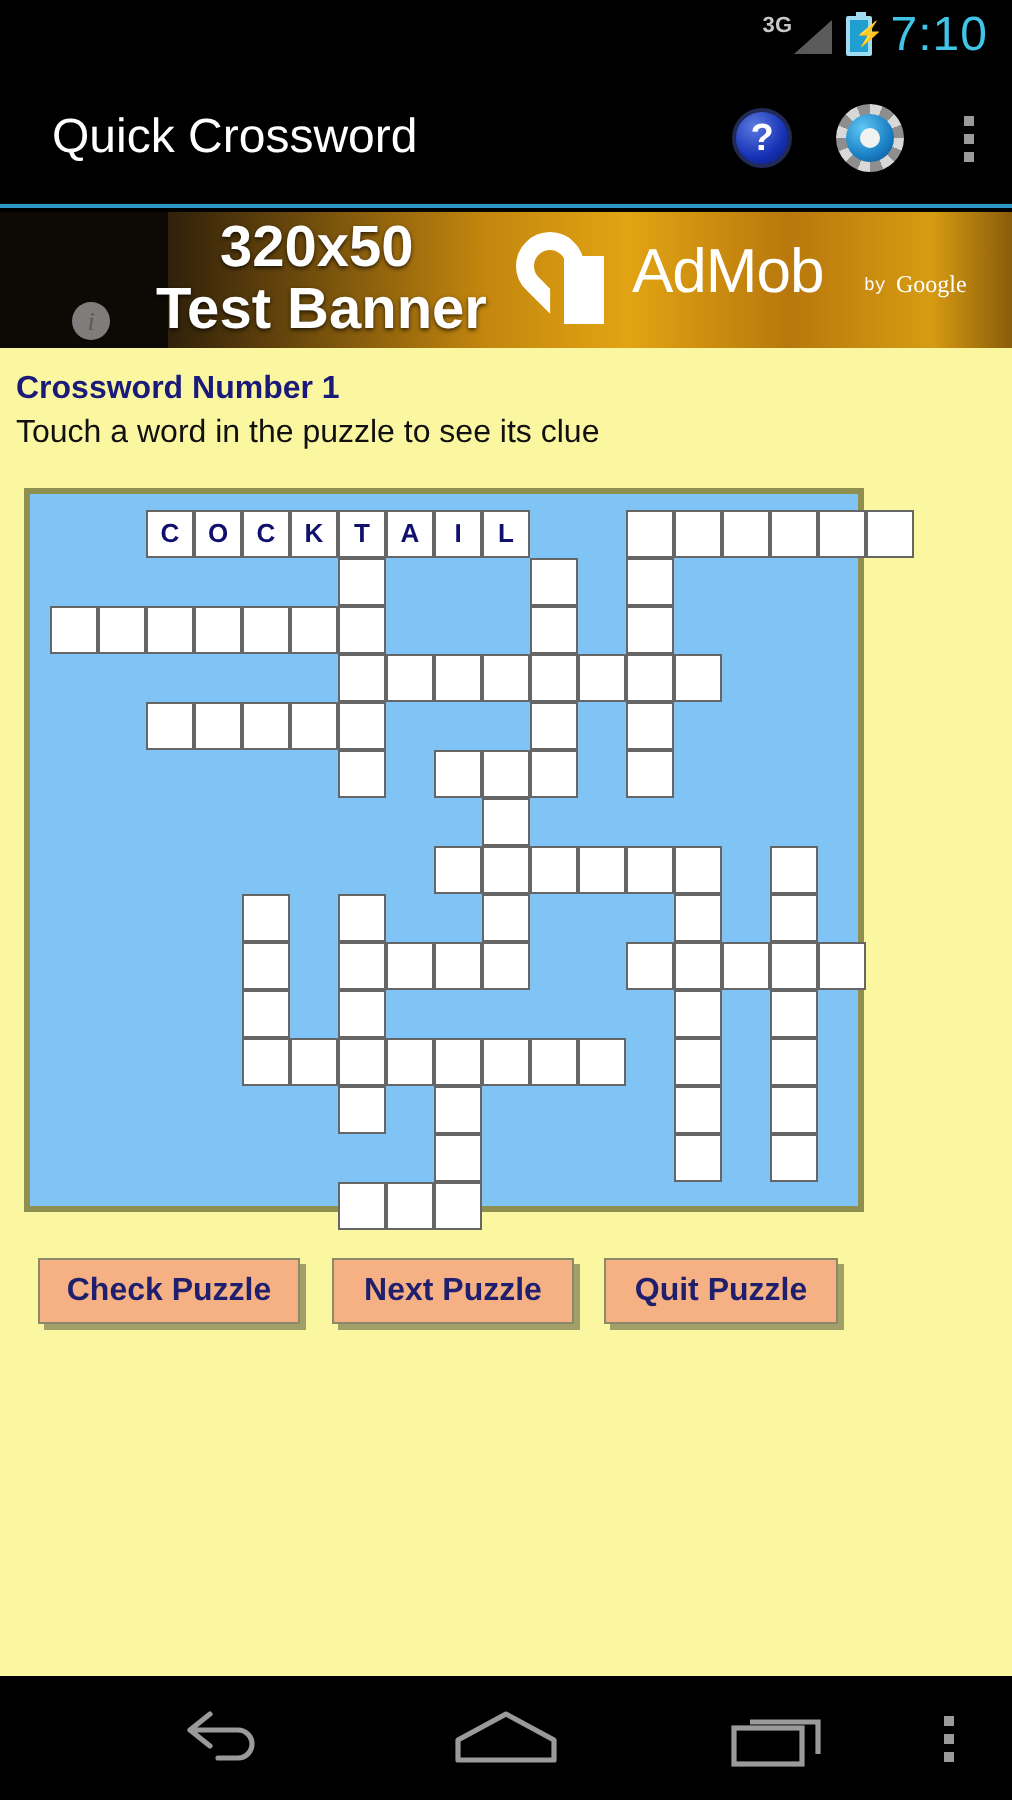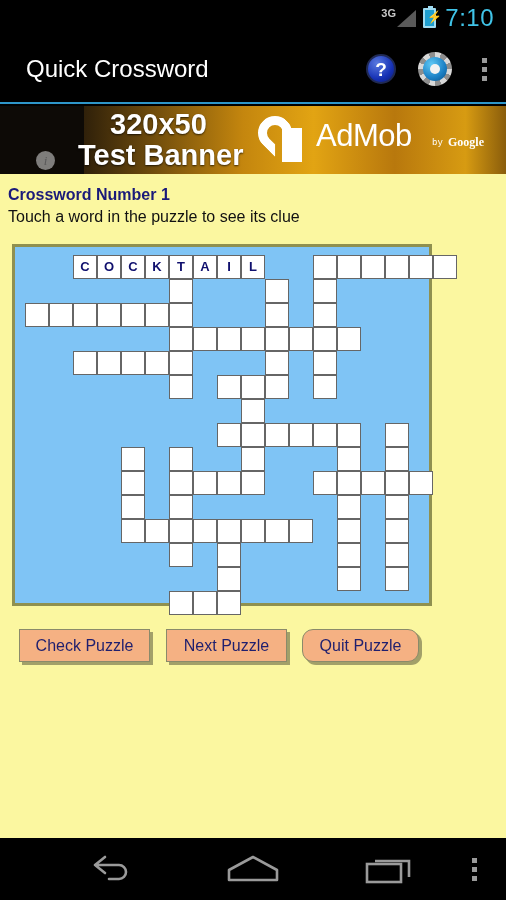--- a/index.html
+++ b/index.html
@@ -90,21 +90,21 @@
   .ad-logo { position: absolute; left: 258px; top: 10px; width: 46px; height: 46px; }
   .ad-logo .hook {
     position: absolute; left: 0; top: 0; width: 34px; height: 34px; border-radius: 50% 50% 0 50%;
     border: 9px solid #fff; border-right-color: transparent; transform: rotate(45deg);
   }
   .ad-logo .sq { position: absolute; left: 24px; top: 12px; width: 20px; height: 34px; background: #fff; }
   .ad-brand { position: absolute; left: 316px; top: 12px; color: #fff; font-size: 31px;
               font-weight: 500; letter-spacing: -.5px; }
   .ad-by { position: absolute; left: 432px; top: 32px; color: #fff; font-size: 9px; font-family: Liberation Mono, monospace; }
   .ad-goog { position: absolute; left: 448px; top: 29px; color: #fff; font-size: 12px;
-             font-family: "Liberation Serif", serif; font-weight: bold; }
+             font-family: "Liberation Serif", serif; }
 
   
   .content {
     position: absolute; left: 0; top: 174px; width: 506px; height: 664px; background: #FBF7A0;
   }
   .cw-title { position: absolute; left: 8px; top: 12px; font-size: 16px; font-weight: bold; color: #1a1a7a; }
   .cw-sub { position: absolute; left: 8px; top: 34px; font-size: 16px; color: #111; }
 
   
   .grid-wrap {
@@ -112,31 +112,31 @@
     background: #7FC4F5; border: 3px solid #8f9050;
   }
   .cell {
     position: absolute; width: 24px; height: 24px; background: #fff;
     border: 1px solid #666; text-align: center; line-height: 22px;
     font-size: 13px; font-weight: bold; color: #10106e;
     font-family: "Liberation Sans", sans-serif;
   }
 
   
-  .btnrow { position: absolute; left: 0; top: 455px; width: 404px; height: 40px; }
+  .btnrow { position: absolute; left: 0; top: 455px; width: 404px; height: 40px; font-weight: bold; }
   .pbtn {
     position: absolute; top: 0; height: 33px; background: #F5B183;
     border: 1px solid #8a8a6a; color: #1f1f6e; font-size: 16px;
     box-shadow: 3px 3px 0 rgba(90,90,60,.55);
     display: flex; align-items: center; justify-content: center;
     font-family: "Liberation Sans", sans-serif;
   }
   #btn-check { left: 19px; width: 131px; }
   #btn-next  { left: 166px; width: 121px; }
-  #btn-quit  { left: 302px; width: 117px; border-radius: 11px; }
+  #btn-quit  { left: 302px; width: 117px; }
 
   
   .navbar { position: absolute; left: 0; top: 838px; width: 506px; height: 62px; background: #000; }
   .navbtn { position: absolute; top: 0; height: 62px; display: flex; align-items: center; justify-content: center; }
   #nav-back { left: 62px; width: 100px; }
   #nav-home { left: 203px; width: 100px; }
   #nav-rec  { left: 340px; width: 100px; }
   #nav-menu { left: 452px; width: 44px; flex-direction: column; gap: 4px; }
   #nav-menu i { display: block; width: 5px; height: 5px; background: #9a9a9a; }
 </style>

